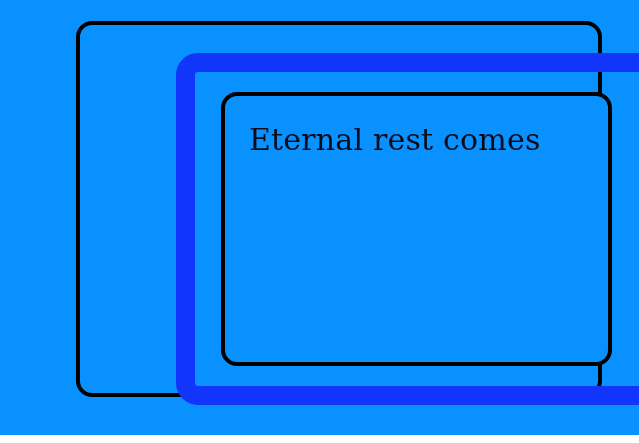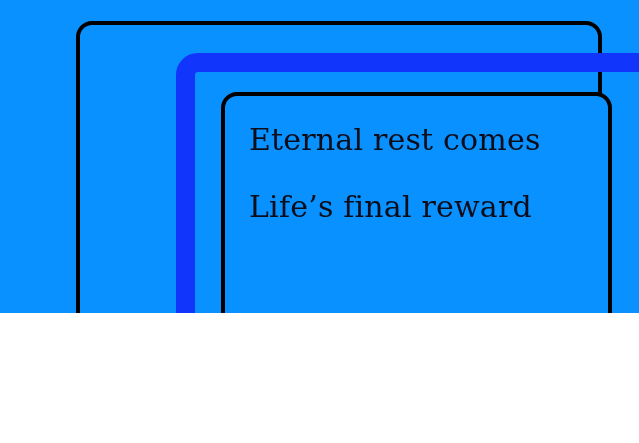--- a/index.html
+++ b/index.html
@@ -3,21 +3,21 @@
 <meta charset="utf-8">
 <style>
   html, body {
     margin: 0;
     padding: 0;
     background: #ffffff;
   }
   #canvas {
     position: relative;
     width: 639px;
-    height: 313px;
+    height: 435px;
     overflow: hidden;
     background: #0891ff;
     font-family: "DejaVu Serif", serif;
   }
 
   
   #outer-frame {
     position: absolute;
     left: 76px;
     top: 21px;
@@ -78,20 +78,19 @@
 <div id="canvas">
 
   <div id="outer-frame">
 
     <div id="accent-band"></div>
 
     <div id="inner-frame">
 
       <div id="poem">
         <div class="poem-line">Eternal rest comes</div>
-        <div class="poem-line">Life’s final reward</div>
       </div>
 
     </div>
 
   </div>
 
 </div>
 
 </body></html>

